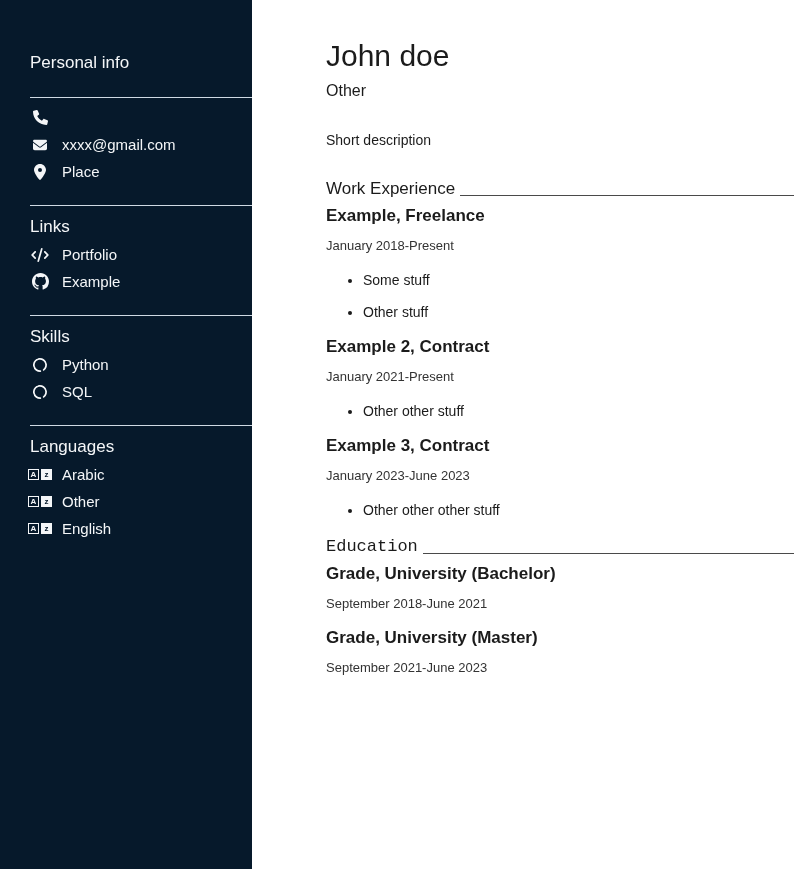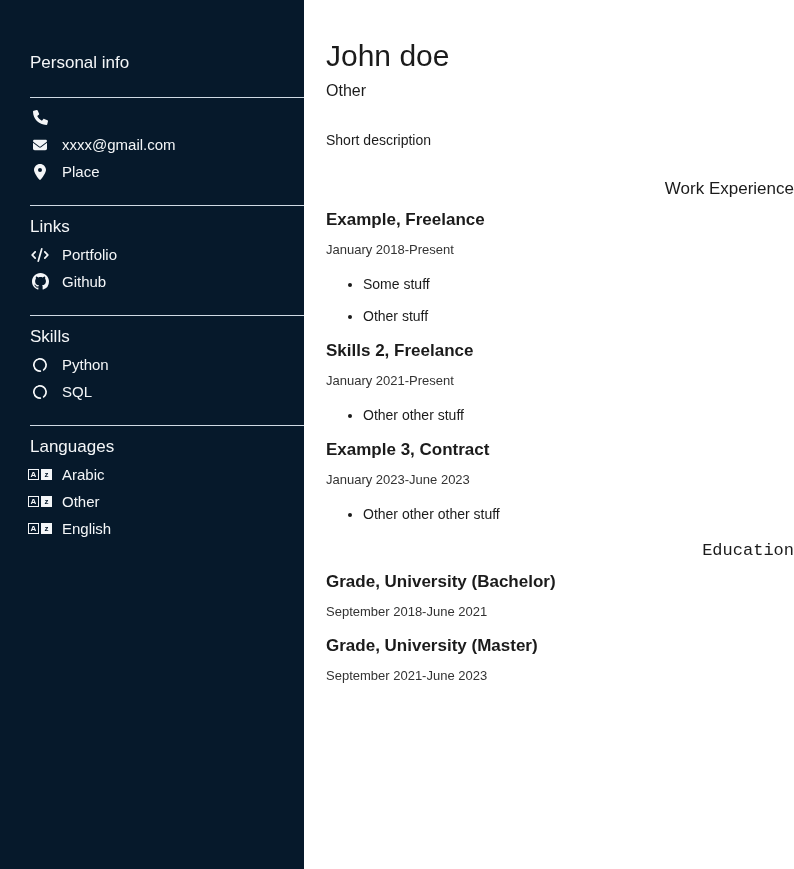--- a/index.html
+++ b/index.html
@@ -15,21 +15,21 @@
   body{
     width:794px;height:869px;
     background:#ffffff;
     font-family:"Liberation Sans","DejaVu Sans",sans-serif;
     color:var(--main-text);
     overflow:hidden;
     position:relative;
   }
   
   .sidebar{
-    position:absolute;left:0;top:0;bottom:0;width:304px;
+    position:absolute;left:0;top:0;bottom:0;width:252px;
     background:var(--sidebar-bg);
     color:var(--sidebar-text);
     padding:52px 0 0 30px;
   }
   .side-heading{
     font-size:17px;line-height:21px;font-weight:400;margin:0 0 4px 0;
   }
   hr.side-divider{
     border:0;border-top:1px solid var(--divider);
     margin:20px 0 10px 0;height:0;
@@ -63,21 +63,20 @@
   .name{
     font-size:30px;line-height:35px;font-weight:400;margin:0;
     color:var(--main-text);
   }
   .job-title{font-size:16px;line-height:19px;margin:8px 0 0 0;}
   .short-desc{font-size:14px;line-height:17px;margin:32px 0 0 0;}
   .section-heading{
     display:flex;align-items:flex-end;
     font-size:17px;line-height:20px;font-weight:400;
     margin:30px 0 7px 0;
-    flex-direction:column;
   }
   .section-heading.second{margin-top:18px;font-family:Liberation Mono, monospace;}
   .section-heading .rule{
     flex:1;border-bottom:1px solid var(--heading-rule);
     margin:0 0 3px 5px;height:0;
   }
   .entry-title{
     font-size:17px;line-height:20px;font-weight:700;margin:16px 0 0 0;
   }
   .entry-title.first{margin-top:0;}
@@ -136,21 +135,21 @@
     </span>
     <span class="side-label">Portfolio</span>
   </div>
 
   <div class="side-row">
     <span class="icon">
       <svg width="17" height="17" viewBox="0 0 16 16">
           <path d="M8 0C3.58 0 0 3.58 0 8c0 3.54 2.29 6.53 5.47 7.59.4.07.55-.17.55-.38 0-.19-.01-.82-.01-1.49-2.01.37-2.53-.49-2.69-.94-.09-.23-.48-.94-.82-1.13-.28-.15-.68-.52-.01-.53.63-.01 1.08.58 1.23.82.72 1.21 1.87.87 2.33.66.07-.52.28-.87.51-1.07-1.78-.2-3.64-.89-3.64-3.95 0-.87.31-1.59.82-2.15-.08-.2-.36-1.02.08-2.12 0 0 .67-.21 2.2.82.64-.18 1.32-.27 2-.27.68 0 1.36.09 2 .27 1.53-1.04 2.2-.82 2.2-.82.44 1.1.16 1.92.08 2.12.51.56.82 1.27.82 2.15 0 3.07-1.87 3.75-3.65 3.95.29.25.54.73.54 1.48 0 1.07-.01 1.93-.01 2.2 0 .21.15.46.55.38A8.012 8.012 0 0 0 16 8c0-4.42-3.58-8-8-8z"></path>
         </svg>
     </span>
-    <span class="side-label">Github</span>
+    <span class="side-label">Example</span>
   </div>
 
   <hr class="side-divider">
   <h2 class="side-heading">Skills</h2>
 
   <div class="side-row">
     <span class="icon circle-notch">
       <svg width="14" height="14" viewBox="0 0 512 512">
           <path d="M222.7 32.1c5 16.9-4.6 34.8-21.5 39.8C121.8 95.6 64 169.1 64 256c0 106 86 192 192 192s192-86 192-192c0-86.9-57.8-160.4-137.1-184.1c-16.9-5-26.6-22.9-21.5-39.8s22.9-26.6 39.8-21.5C434.9 42.1 512 140 512 256c0 141.4-114.6 256-256 256S0 397.4 0 256C0 140 77.1 42.1 182.9 10.6c16.9-5 34.8 4.6 39.8 21.5z"></path>
         </svg>
@@ -213,21 +212,21 @@
     <span class="rule"></span>
   </h2>
 
   <h3 class="entry-title first">Example, Freelance</h3>
   <p class="entry-date">January 2018-Present</p>
   <ul class="bullets">
     <li>Some stuff</li>
     <li>Other stuff</li>
   </ul>
 
-  <h3 class="entry-title">Skills 2, Freelance</h3>
+  <h3 class="entry-title">Example 2, Contract</h3>
   <p class="entry-date">January 2021-Present</p>
   <ul class="bullets">
     <li>Other other stuff</li>
   </ul>
 
   <h3 class="entry-title">Example 3, Contract</h3>
   <p class="entry-date">January 2023-June 2023</p>
   <ul class="bullets">
     <li>Other other other stuff</li>
   </ul>

